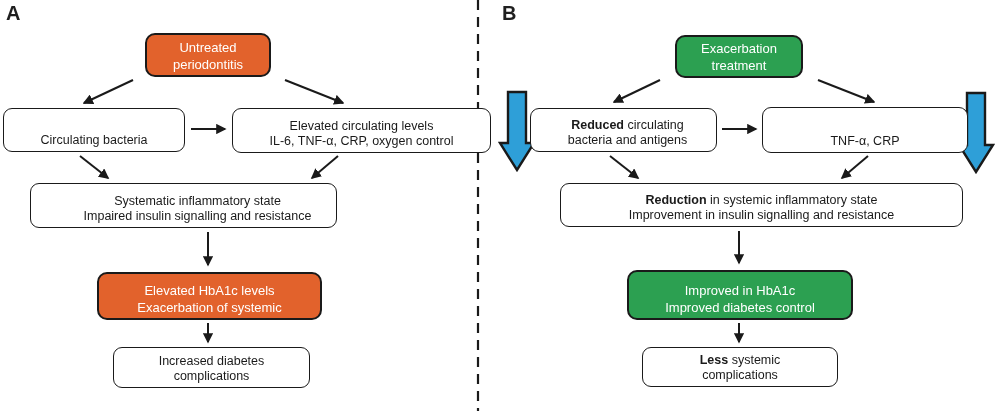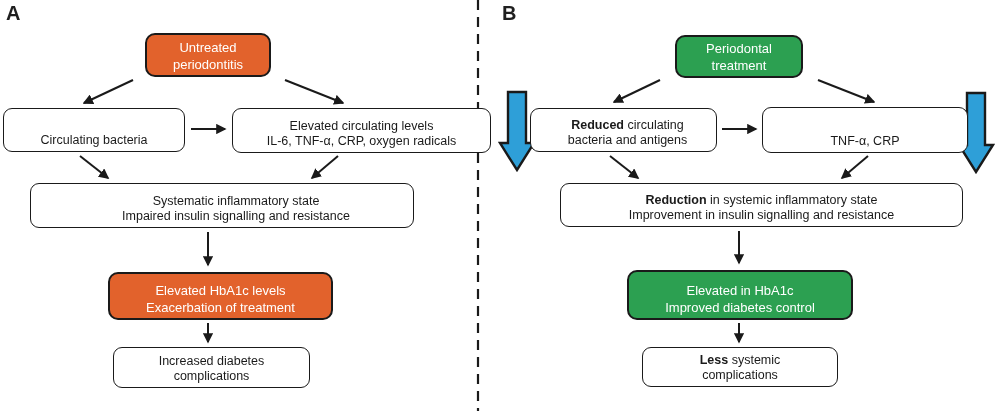--- a/index.html
+++ b/index.html
@@ -85,59 +85,59 @@
     <span class="line">Untreated</span>
     <span class="line">periodontitis</span>
   </div>
 
   <div class="box" style="left:3px;top:108px;width:182px;height:44px;gap:8px;">
     <span class="line">Circulating bacteria</span>
   </div>
 
   <div class="box" style="left:232px;top:108px;width:259px;height:45px;">
     <span class="line">Elevated circulating levels</span>
-    <span class="line">IL-6, TNF-α, CRP, oxygen radicals</span>
+    <span class="line">IL-6, TNF-α, CRP, oxygen control</span>
   </div>
 
-  <div class="box" style="left:30px;top:183px;width:384px;height:45px;padding-left:32px;">
+  <div class="box" style="left:30px;top:183px;width:307px;height:45px;padding-left:32px;">
     <span class="line">Systematic inflammatory state</span>
     <span class="line">Impaired insulin signalling and resistance</span>
   </div>
 
-  <div class="box colored" style="left: 108px; top: 272px; width: 225px; height: 48px; background-color: rgb(226, 98, 44);">
+  <div class="box colored" style="left: 97px; top: 272px; width: 225px; height: 48px; background-color: rgb(226, 98, 44);">
     <span class="line">Elevated HbA1c levels</span>
-    <span class="line">Exacerbation of treatment</span>
+    <span class="line">Exacerbation of systemic</span>
   </div>
 
   <div class="box" style="left:113px;top:347px;width:197px;height:41px;">
     <span class="line">Increased diabetes</span>
     <span class="line">complications</span>
   </div>
 
   <div class="box colored" style="left: 675px; top: 35px; width: 128px; height: 43px; background-color: rgb(44, 160, 81);">
-    <span class="line">Periodontal</span>
+    <span class="line">Exacerbation</span>
     <span class="line">treatment</span>
   </div>
 
   <div class="box" style="left:530px;top:108px;width:187px;height:44px;padding-left:12px;">
     <span class="line"><span class="b">Reduced</span><span> circulating</span></span>
     <span class="line">bacteria and antigens</span>
   </div>
 
   <div class="box" style="left:762px;top:107px;width:206px;height:46px;">
     <span class="line">TNF-α, CRP</span>
   </div>
 
   <div class="box" style="left:560px;top:183px;width:403px;height:44px;">
     <span class="line"><span class="b">Reduction</span><span> in systemic inflammatory state</span></span>
     <span class="line">Improvement in insulin signalling and resistance</span>
   </div>
 
   <div class="box colored" style="left: 627px; top: 270px; width: 226px; height: 50px; background-color: rgb(44, 160, 81);">
-    <span class="line">Elevated in HbA1c</span>
+    <span class="line">Improved in HbA1c</span>
     <span class="line">Improved diabetes control</span>
   </div>
 
   <div class="box" style="left:642px;top:347px;width:196px;height:40px;">
     <span class="line"><span class="b">Less</span><span> systemic</span></span>
     <span class="line">complications</span>
   </div>
 
 </div>
 

